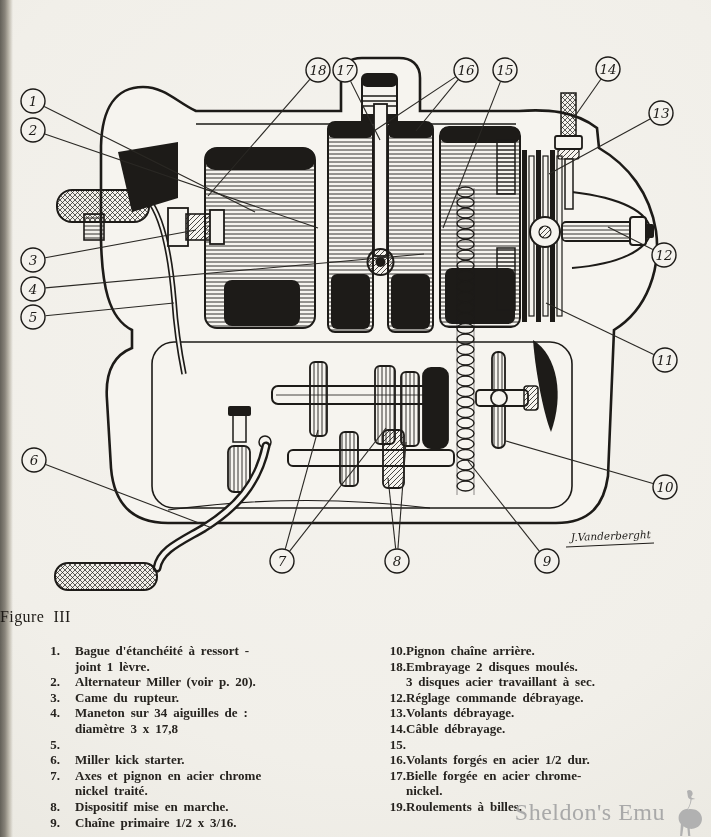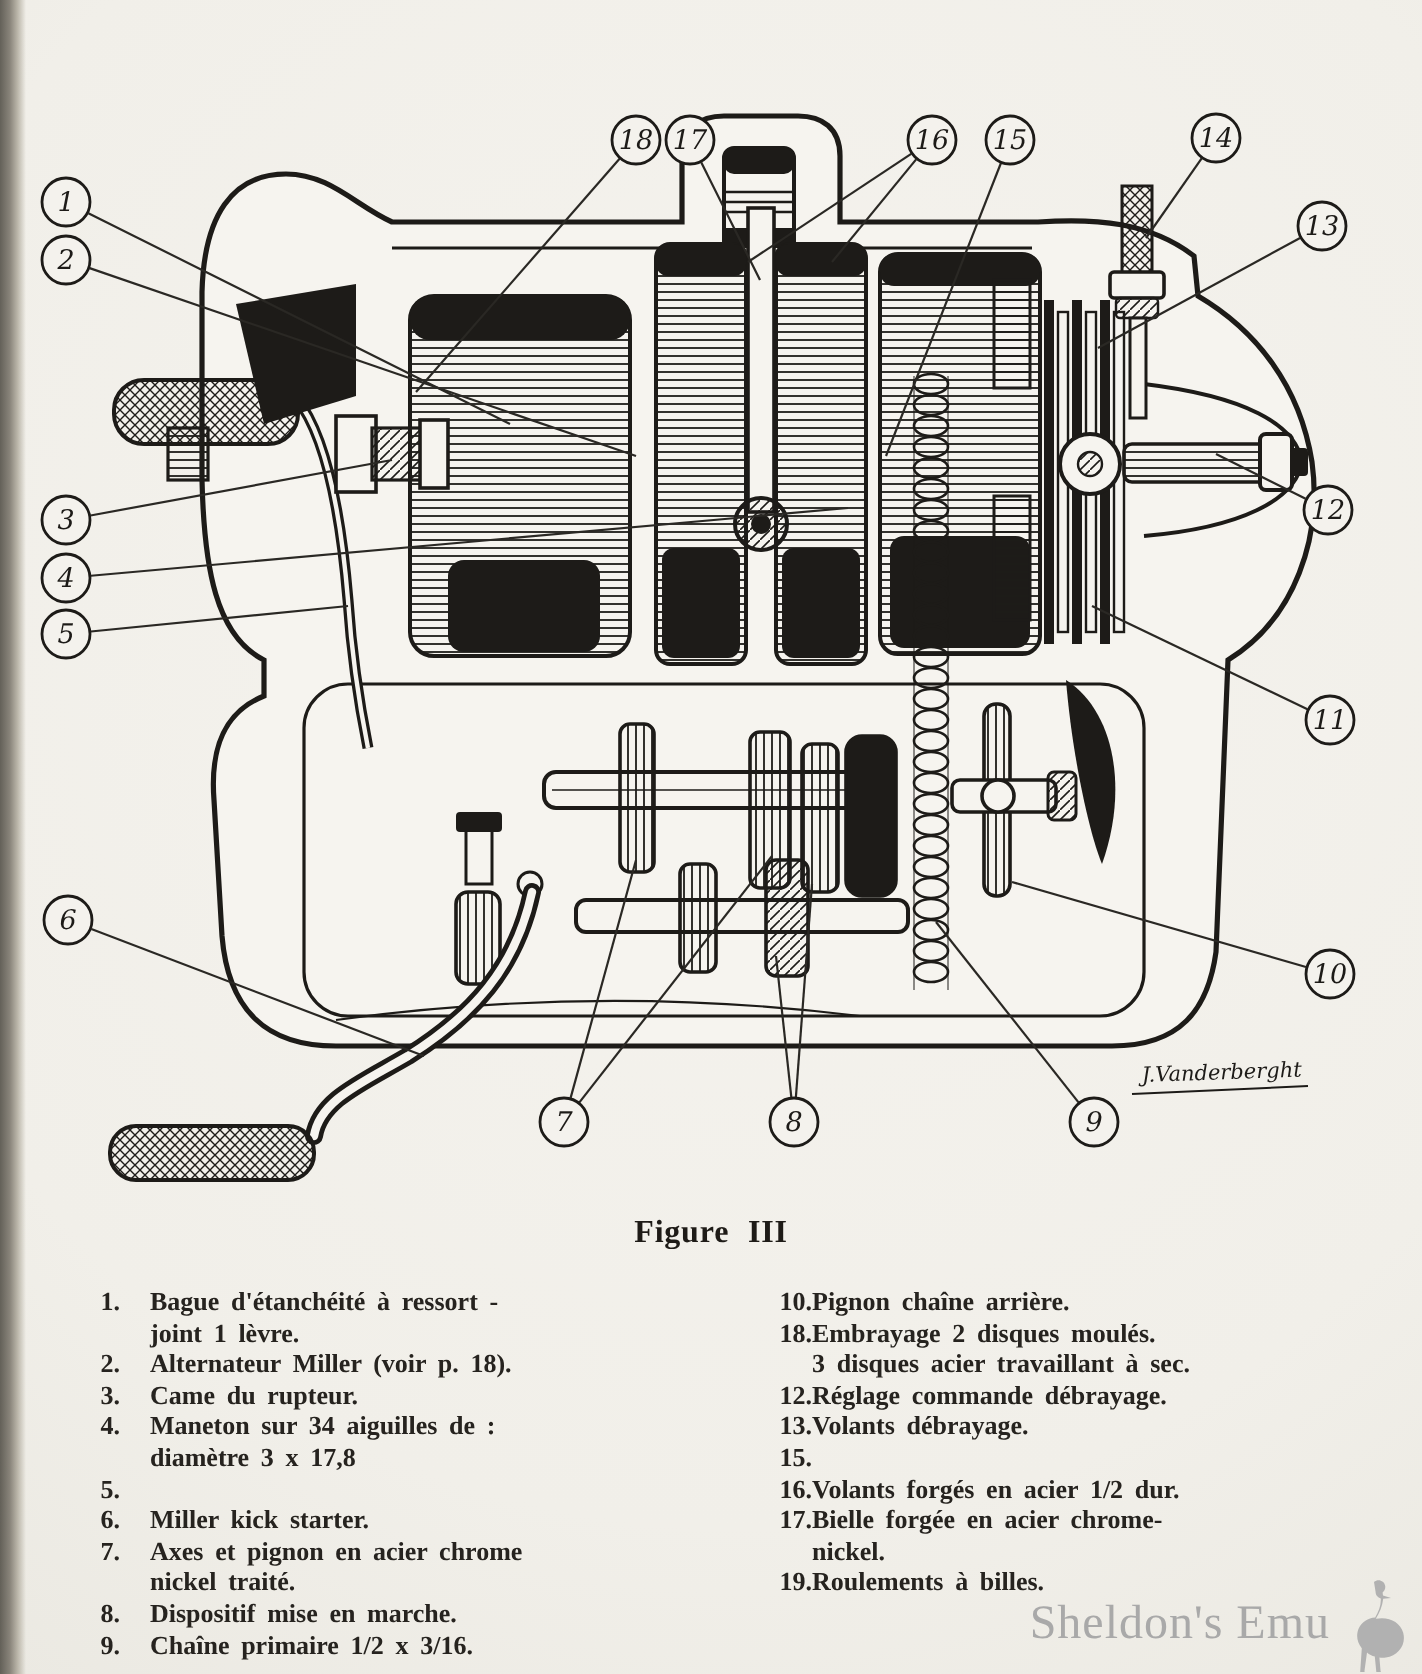--- a/index.html
+++ b/index.html
@@ -8,22 +8,22 @@
     background: radial-gradient(circle at 52% 38%, #f5f3ee 0%, #f1efe9 70%, #ebe9e2 100%);
     font-family:"Liberation Serif", serif; color:#26231f;
   }
   .edge-shadow{
     position:absolute; left:0; top:0; width:13px; height:100%;
     background: linear-gradient(to right, #57544c 0%, #807b71 38%, #b7b2a5 68%, rgba(243,241,236,0) 100%);
     opacity:.92;
   }
   svg.diagram{ position:absolute; left:0; top:0; }
   .caption{
-    position:absolute; top:608px; left:0; width:711px; text-align:center;
-    font-size:16px; font-weight:bold; letter-spacing:.4px; word-spacing:5px; color:#1e1b17;
+    position:absolute; top:608px; left:0; width:711px; text-align:left;
+    font-size:16px; font-weight:normal; letter-spacing:.4px; word-spacing:5px; color:#1e1b17;
   }
   .col{ position:absolute; top:643px; }
   .col-left{ left:36px; width:334px; }
   .col-right{ left:376px; width:328px; }
   .item{ display:flex; font-size:13px; line-height:15.6px; font-weight:bold; word-spacing:2.6px; color:#26231f; }
   .item .num{ flex:none; text-align:right; }
   .col-left .item .num{ width:24px; margin-right:15px; }
   .col-right .item .num{ width:30px; margin-right:0; }
   .item .txt{ flex:1; }
   .watermark{
@@ -296,21 +296,21 @@
 
   <div class="caption">Figure III</div>
 
   <div class="col col-left" id="parts-left">
       <div class="item">
         <span class="num">1.</span>
         <div class="txt">Bague d'étanchéité à ressort -<br>joint 1 lèvre.</div>
       </div>
       <div class="item">
         <span class="num">2.</span>
-        <div class="txt">Alternateur Miller (voir p. 18).</div>
+        <div class="txt">Alternateur Miller (voir p. 20).</div>
       </div>
       <div class="item">
         <span class="num">3.</span>
         <div class="txt">Came du rupteur.</div>
       </div>
       <div class="item">
         <span class="num">4.</span>
         <div class="txt">Maneton sur 34 aiguilles de :<br>diamètre 3 x 17,8</div>
       </div>
       <div class="item">
@@ -342,20 +342,24 @@
         <span class="num">18.</span>
         <div class="txt">Embrayage 2 disques moulés.<br>3 disques acier travaillant à sec.</div>
       </div>
       <div class="item">
         <span class="num">12.</span>
         <div class="txt">Réglage commande débrayage.</div>
       </div>
       <div class="item">
         <span class="num">13.</span>
         <div class="txt">Volants débrayage.</div>
+      </div>
+      <div class="item">
+        <span class="num">14.</span>
+        <div class="txt">Câble débrayage.</div>
       </div>
       <div class="item">
         <span class="num">15.</span>
       </div>
       <div class="item">
         <span class="num">16.</span>
         <div class="txt">Volants forgés en acier 1/2 dur.</div>
       </div>
       <div class="item">
         <span class="num">17.</span>

